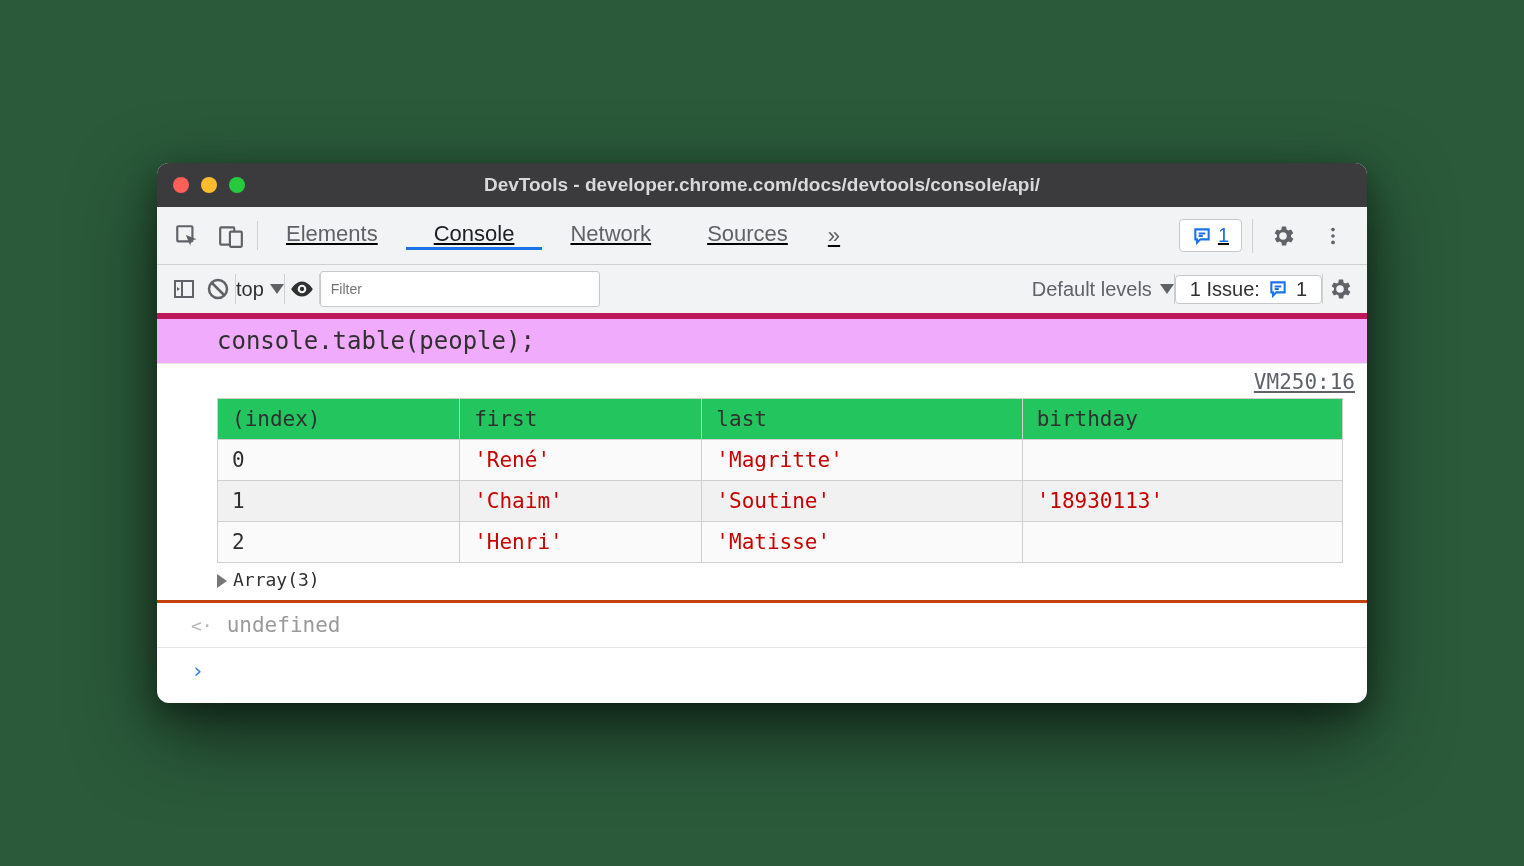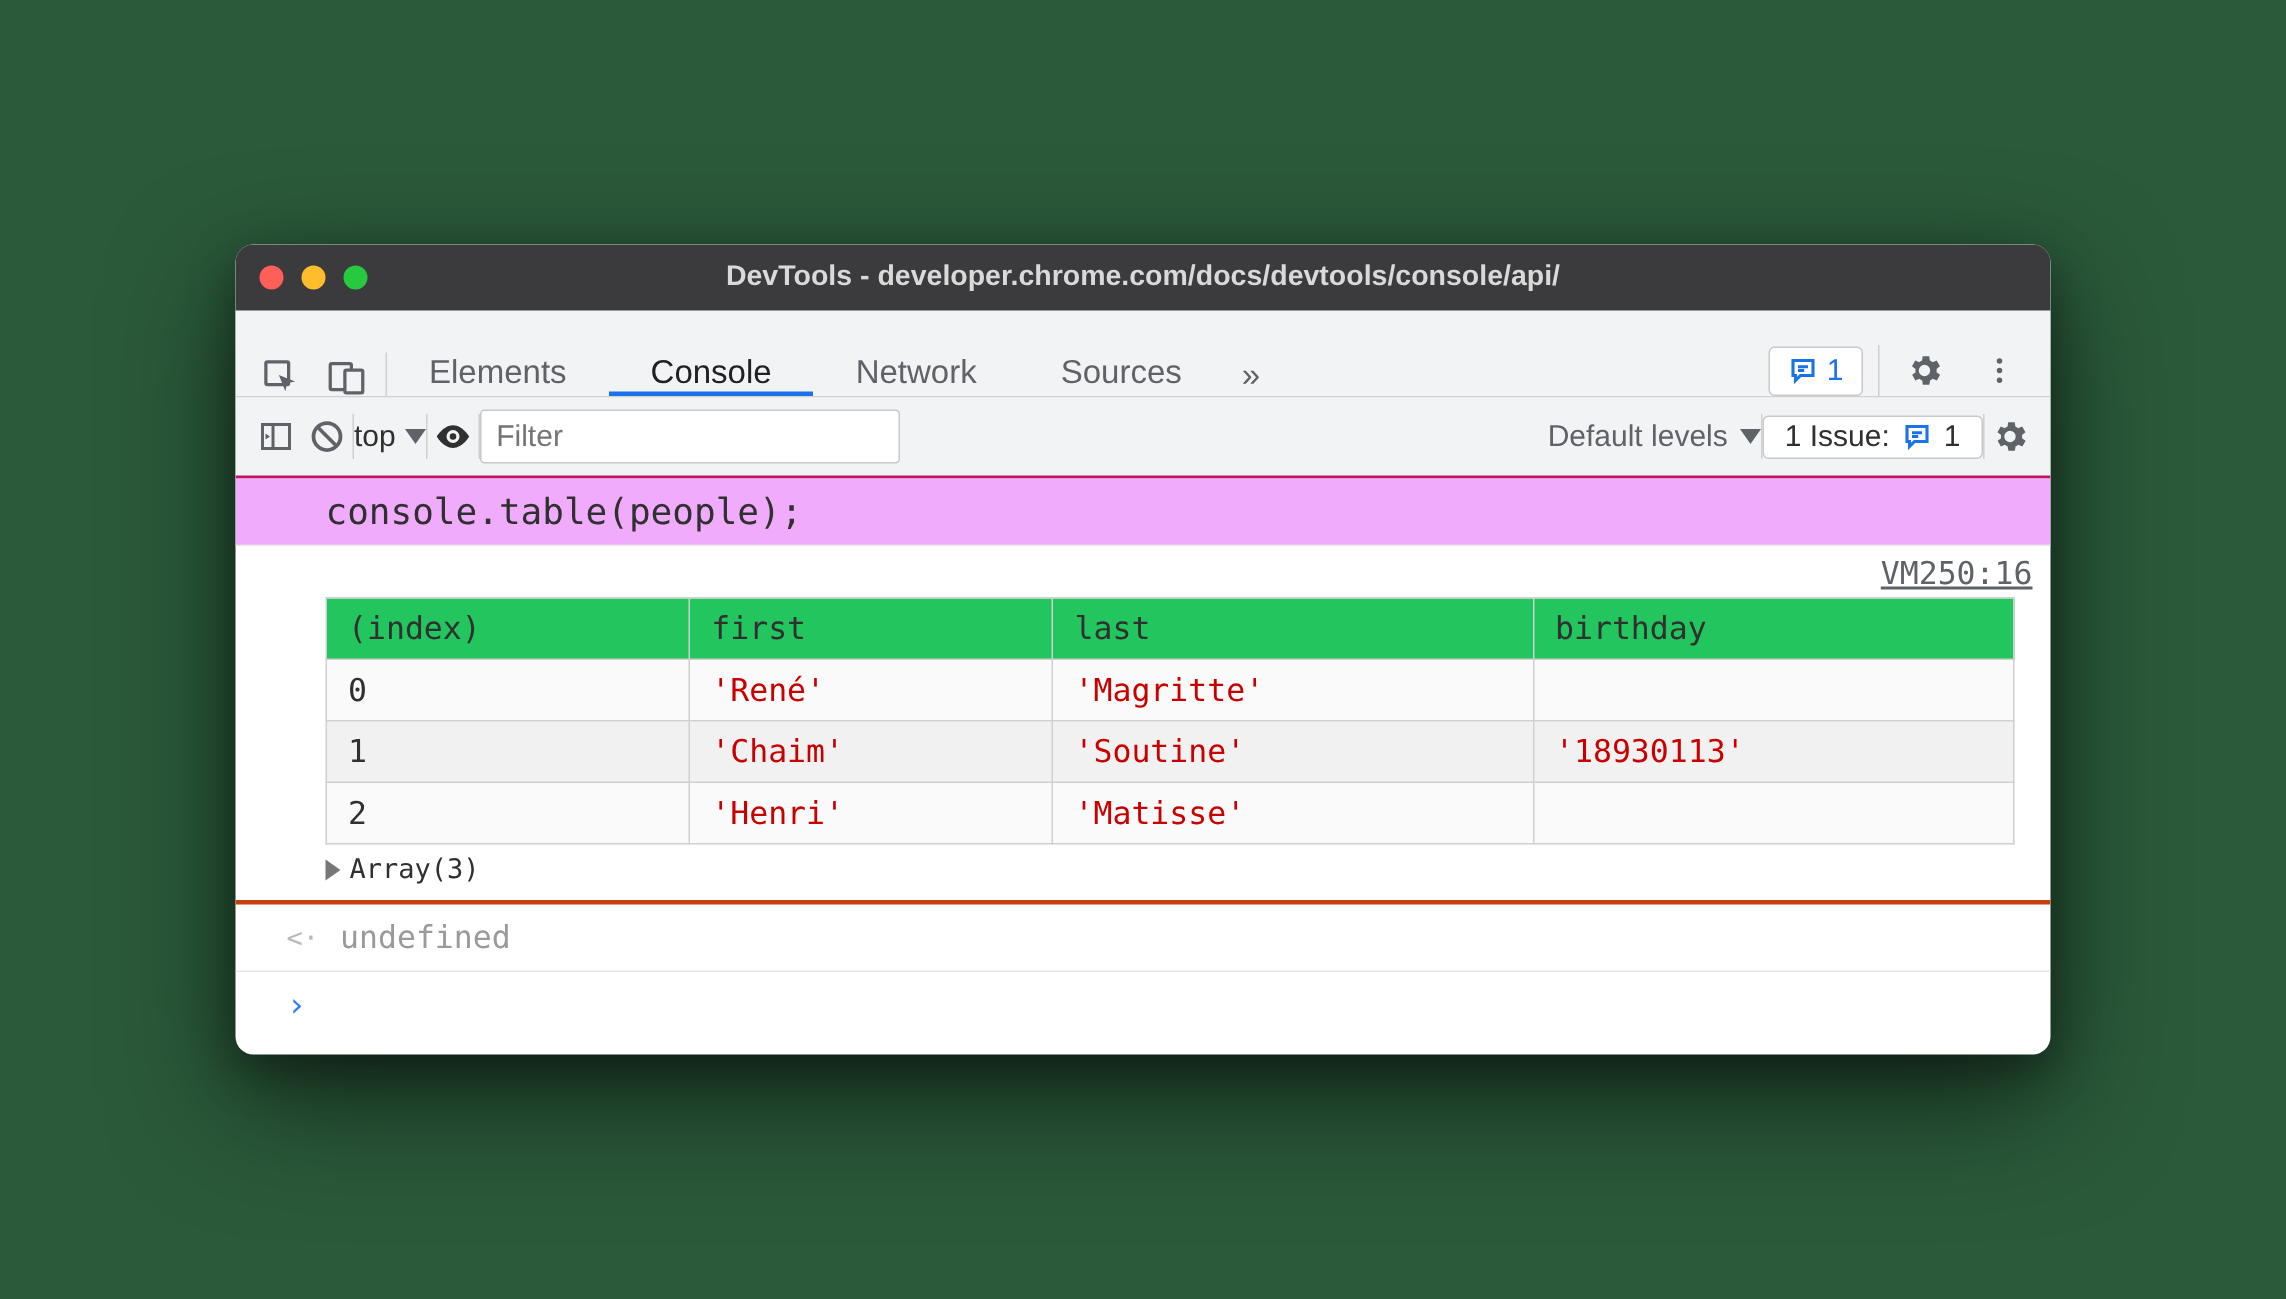--- a/index.html
+++ b/index.html
@@ -36,22 +36,23 @@
     position: absolute; left: 0; right: 0;
     text-align: center; color: #d9d9d9;
     font-weight: 600; font-size: 19px;
     pointer-events: none;
   }
   .tabbar {
     background: #f1f3f4;
     border-bottom: 1px solid #d0d0d0;
     height: 58px;
     display: flex;
-    align-items: flex-end;
+    align-items: center;
     padding: 0 8px;
+    text-decoration: underline;
   }
   .tabbar .icon-btn {
     display: flex; align-items: center; justify-content: center;
     width: 44px; color: #5f6368;
   }
   .tabs { display: flex; align-items: stretch; border-left: 1px solid #d0d0d0; margin-left: 4px; }
   .tab {
     padding: 0 28px; display: flex; align-items: center;
     color: #5f6368; font-size: 22px; cursor: pointer;
     border-bottom: 3px solid transparent;
@@ -61,31 +62,31 @@
   .spacer { flex: 1; }
   .right-group { display:flex; align-items:center; gap: 10px; padding-right:6px;}
   .pill {
     display:flex; align-items:center; gap:6px;
     border:1px solid #c9c9c9; border-radius:4px;
     padding: 4px 12px; color:#1a73e8; font-size:20px; background:#fff;
   }
   .sep { width:1px; background:#d0d0d0; height:34px; }
   .gear, .dots { color:#5f6368; width:40px; display:flex; align-items:center; justify-content:center;}
   .toolbar {
-    background:#f1f3f4; border-bottom:2px solid #be185d;
+    background:#f1f3f4; border-bottom:6px solid #be185d;
     height: 54px; display:flex; align-items:center; padding:0 10px; 
     color:#5f6368; font-size:20px;
   }
   .toolbar .ib { display:flex; align-items:center; justify-content:center; width:34px; height:34px;}
   .vline { width:1px; height:30px; background:#d0d0d0;}
   .ctx { display:flex; align-items:center; gap:6px; color:#303030;}
   .tri-down { width:0;height:0;border-left:7px solid transparent;border-right:7px solid transparent;border-top:10px solid #5f6368;}
   .filter-input {
     background:#fff; border:1px solid #c9c9c9; border-radius:3px;
-    height:36px; width:280px; padding:0 10px; font-size:20px; color:#5f6368;
+    height:36px; width:280px; padding:0 10px; font-size:14px; color:#5f6368;
   }
   .levels { display:flex; align-items:center; gap:8px;}
   .issue-pill {
     display:flex; align-items:center; gap:8px;
     border:1px solid #c9c9c9; border-radius:4px; background:#fff;
     padding:2px 14px; color:#303030; font-size:20px;
   }
   .issue-pill .msg-icon { color:#1a73e8; }
   .code-line {
     background:#f0abfc; padding:8px 44px 8px 60px;

